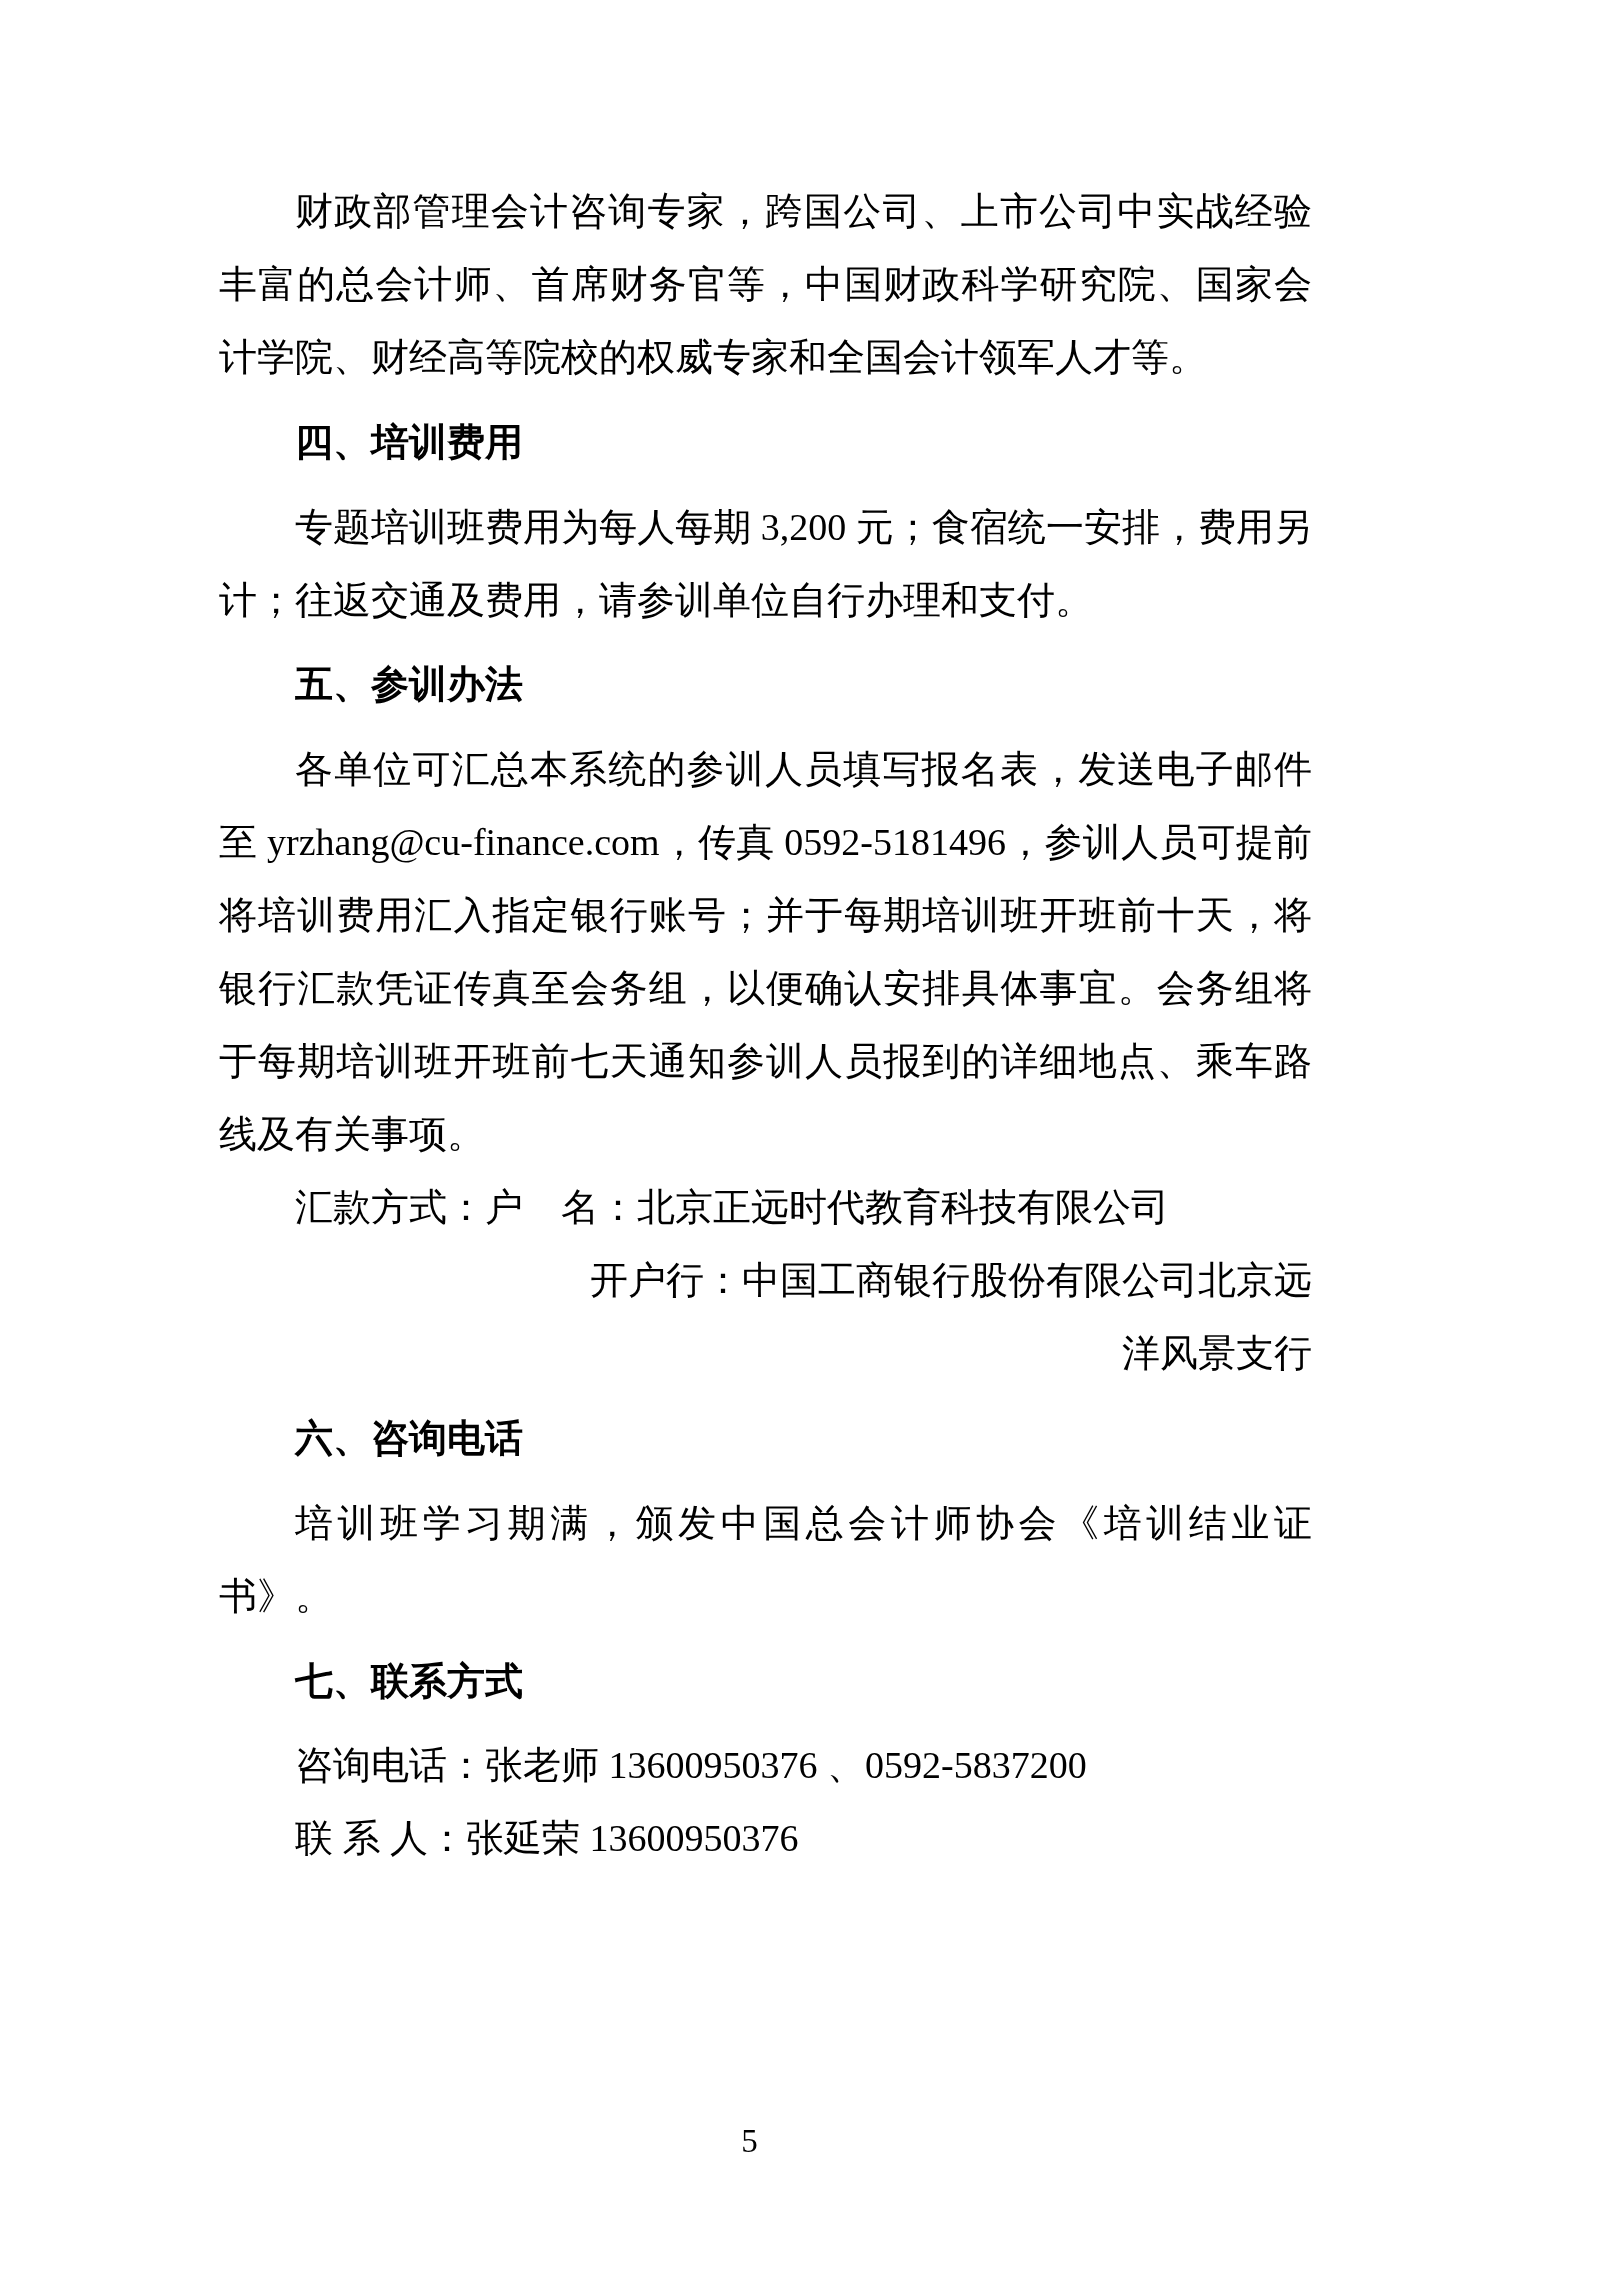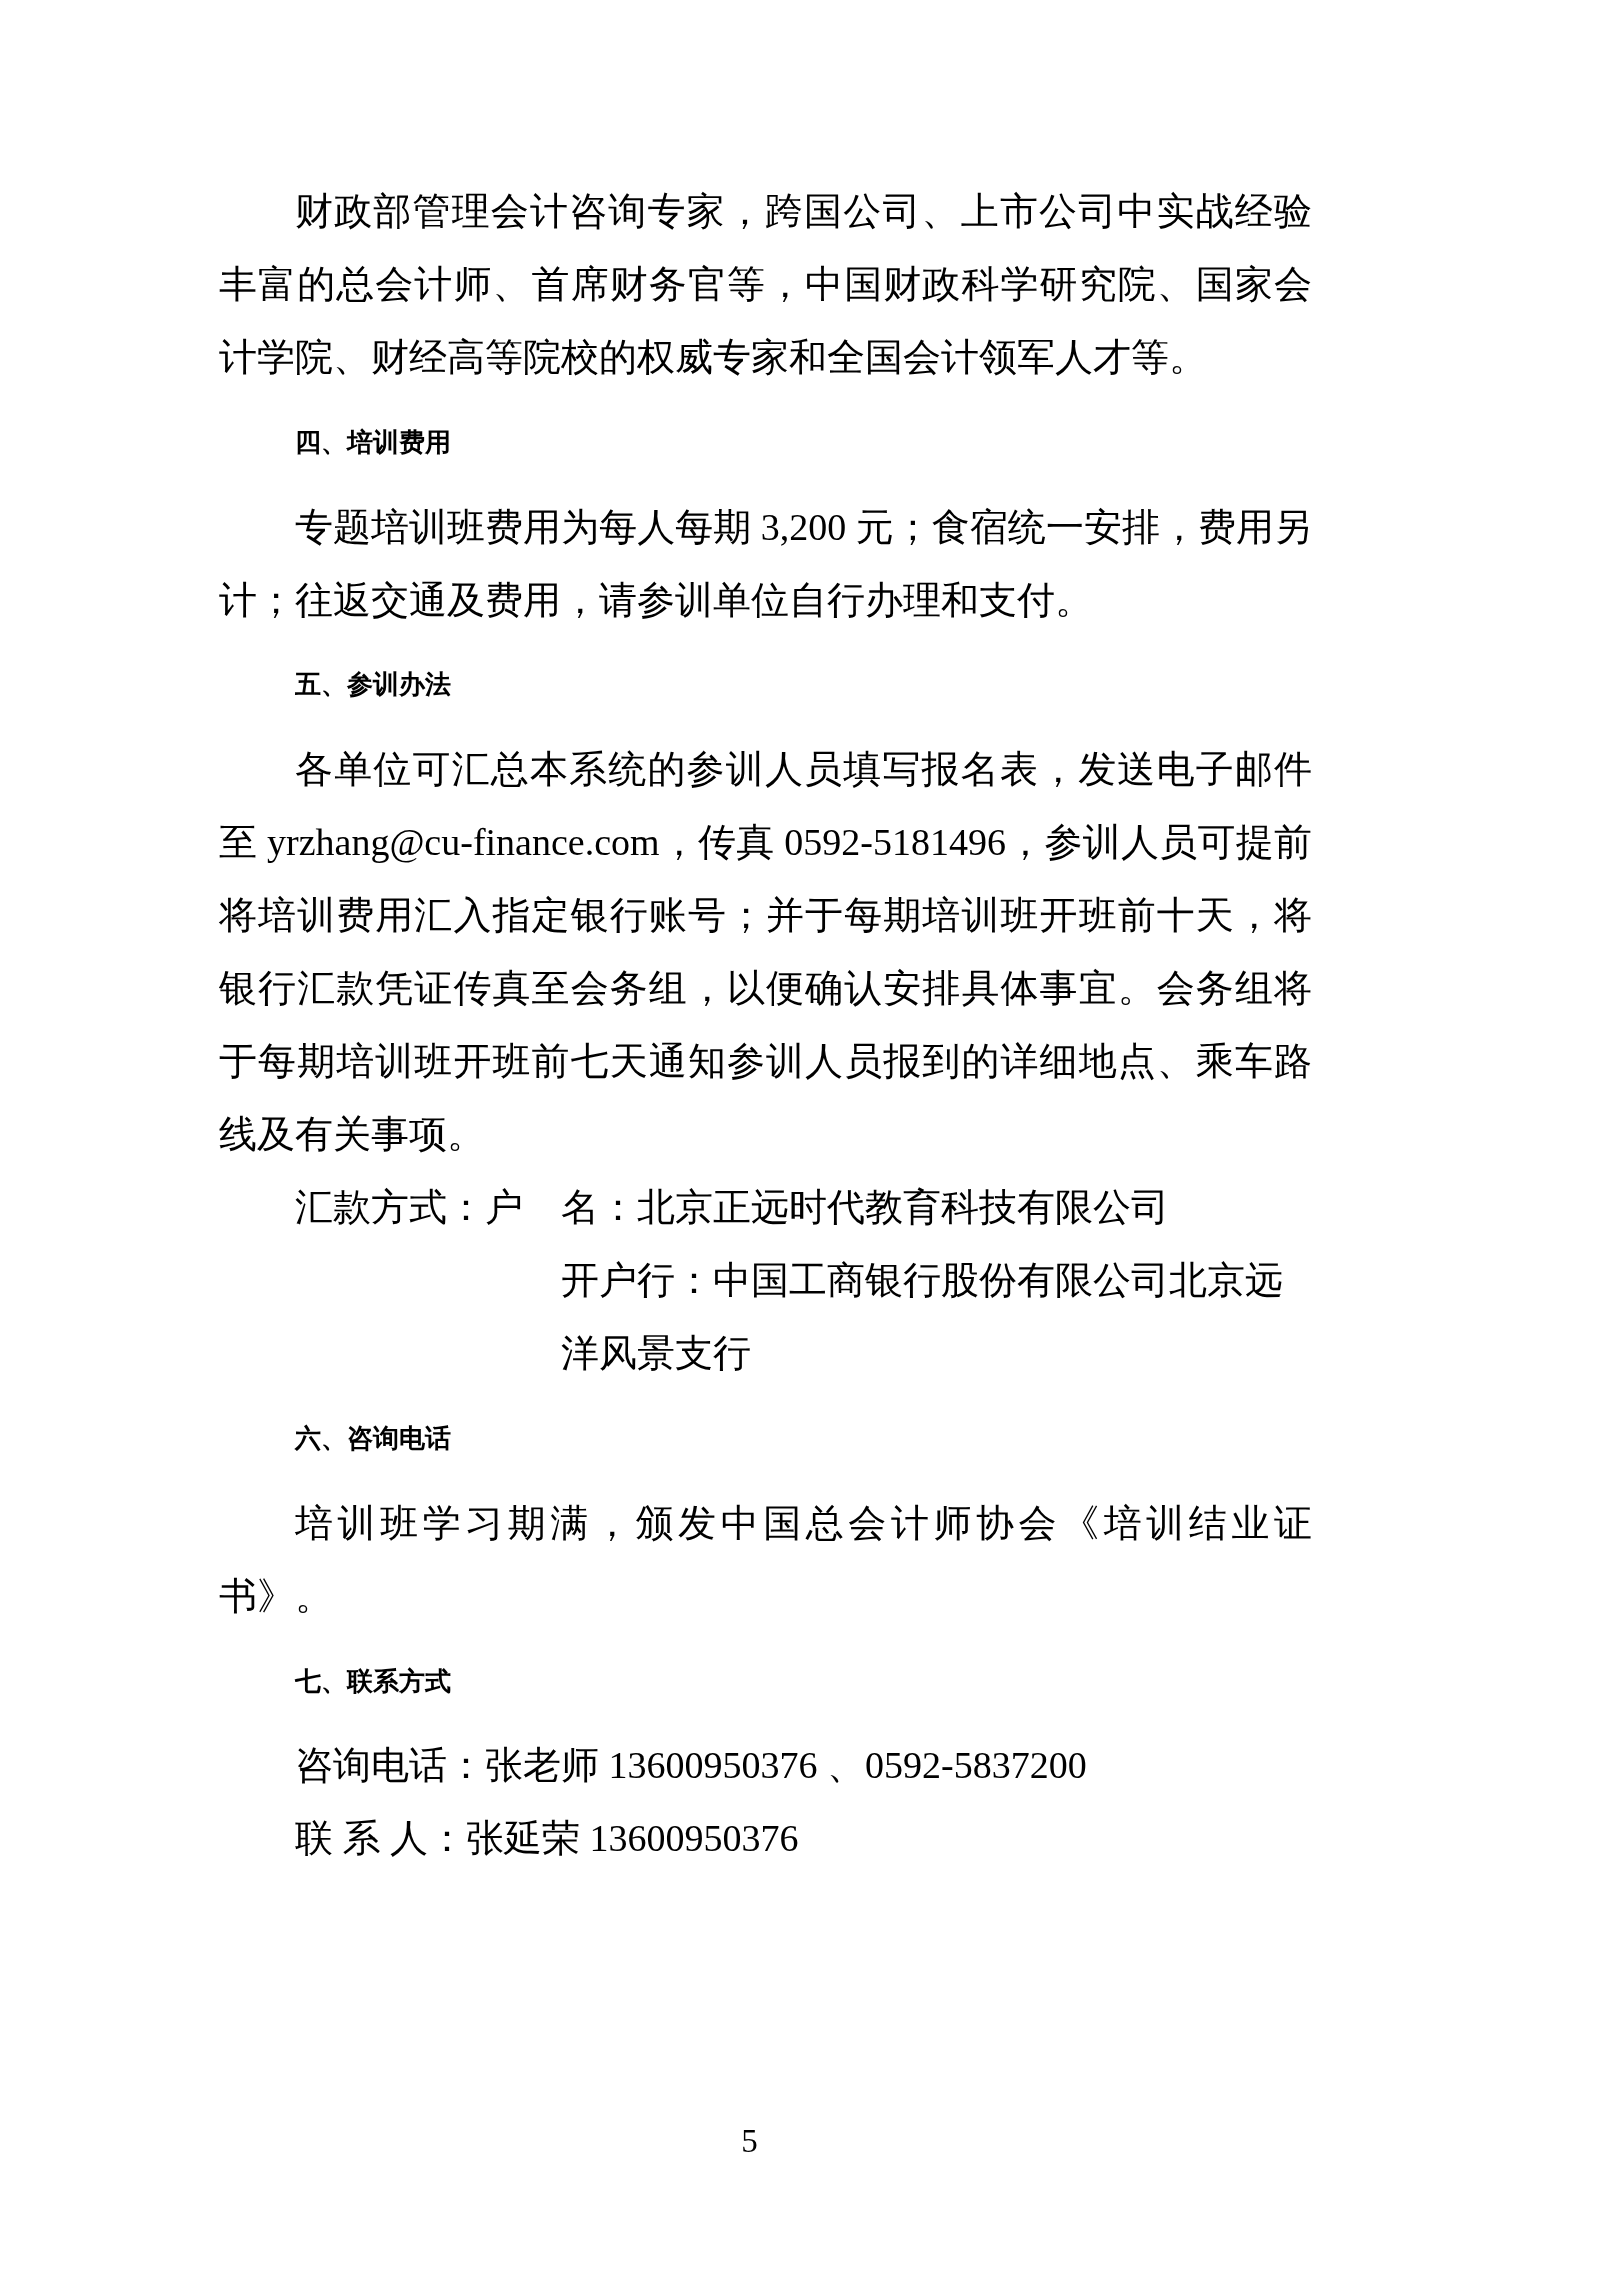--- a/index.html
+++ b/index.html
@@ -23,33 +23,34 @@
   .para {
     margin: 0;
     text-align: justify;
     text-indent: 76px;
   }
   .heading {
     margin: 11.8px 0 11.8px 0;
     text-indent: 76px;
     font-family: "Liberation Sans", "DejaVu Sans", sans-serif;
     font-weight: bold;
-    font-size: 26px;
+    font-size: 38px;
     line-height: 73px;
   }
   .remit-first {
     margin: 0;
     text-indent: 76px;
   }
   .remit-label {
     font-weight: normal;
   }
   .remit-cont {
     margin: 0 0 0 342px; 
     text-indent: 0;
+    text-align: right;
   }
   .contact-line {
     margin: 0;
     text-indent: 76px;
   }
   .page-number {
     position: absolute;
     top: 2122px;
     left: 0;
     width: 100%;

